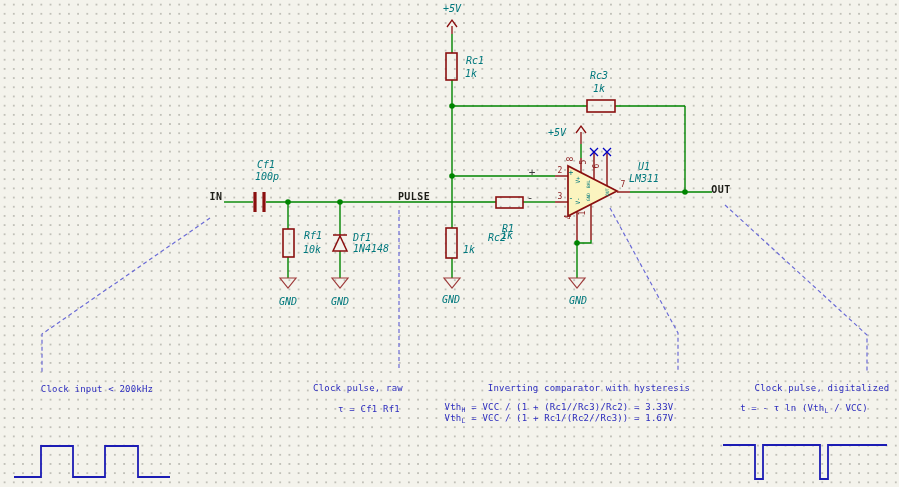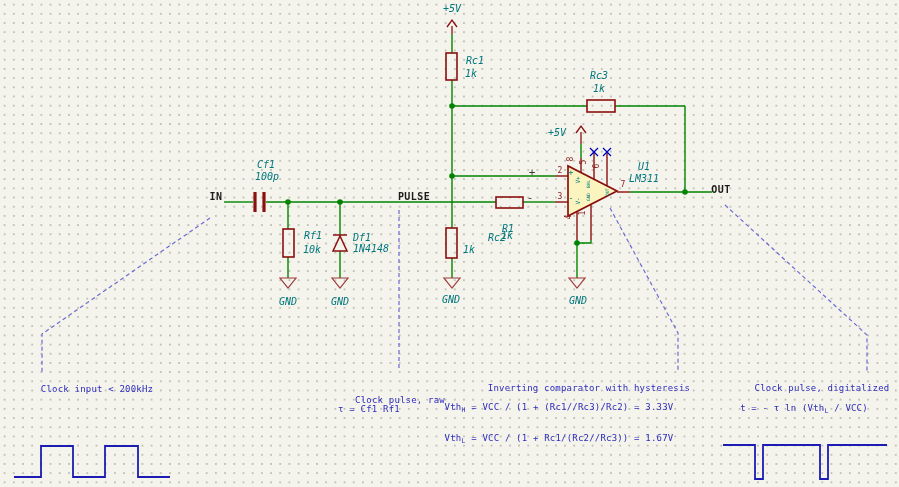--- a/index.html
+++ b/index.html
@@ -170,19 +170,19 @@
 
 <span class="lbl pinname" style="left:571px;top:173px;font-size:8px;">+</span>
 <span class="lbl pinname" style="left:571px;top:199px;font-size:8px;">-</span>
 <span class="lbl pinname rot" style="left:578px;top:180px;font-size:6px;">V+</span>
 <span class="lbl pinname rot" style="left:578px;top:201px;font-size:6px;">V-</span>
 <span class="lbl pinname rot" style="left:589px;top:184px;font-size:4.5px;">BAL</span>
 <span class="lbl pinname rot" style="left:589px;top:197px;font-size:4.5px;">GND</span>
 <span class="lbl pinname rot" style="left:608px;top:192px;font-size:4.5px;">OUT</span>
 
 <span class="lbl note" style="left:97px;top:389px;">Clock input &lt; 200kHz</span>
-<span class="lbl note" style="left:358px;top:400px;margin-left:42px;">Clock pulse, raw</span>
+<span class="lbl note" style="left:358px;top:388px;">Clock pulse, raw</span>
 <span class="lbl note" style="left:369px;top:409px;">τ = Cf1 Rf1</span>
 <span class="lbl note" style="left:589px;top:388px;">Inverting comparator with hysteresis</span>
 <span class="lbl note" style="left:559px;top:408px;"><span>Vth</span><span class="sub">H</span><span> = VCC / (1 + (Rc1//Rc3)/Rc2) = 3.33V</span></span>
-<span class="lbl note" style="left:559px;top:419px;margin-top:20px;"><span>Vth</span><span class="sub">L</span><span> = VCC / (1 + Rc1/(Rc2//Rc3)) = 1.67V</span></span>
+<span class="lbl note" style="left:559px;top:419px;"><span>Vth</span><span class="sub">L</span><span> = VCC / (1 + Rc1/(Rc2//Rc3)) = 1.67V</span></span>
 <span class="lbl note" style="left:809px;top:388px;margin-left:13px;">Clock pulse, digitalized</span>
 <span class="lbl note" style="left:804px;top:409px;"><span>t = - τ ln (Vth</span><span class="sub">L</span><span> / VCC)</span></span>
 
 </body></html>

